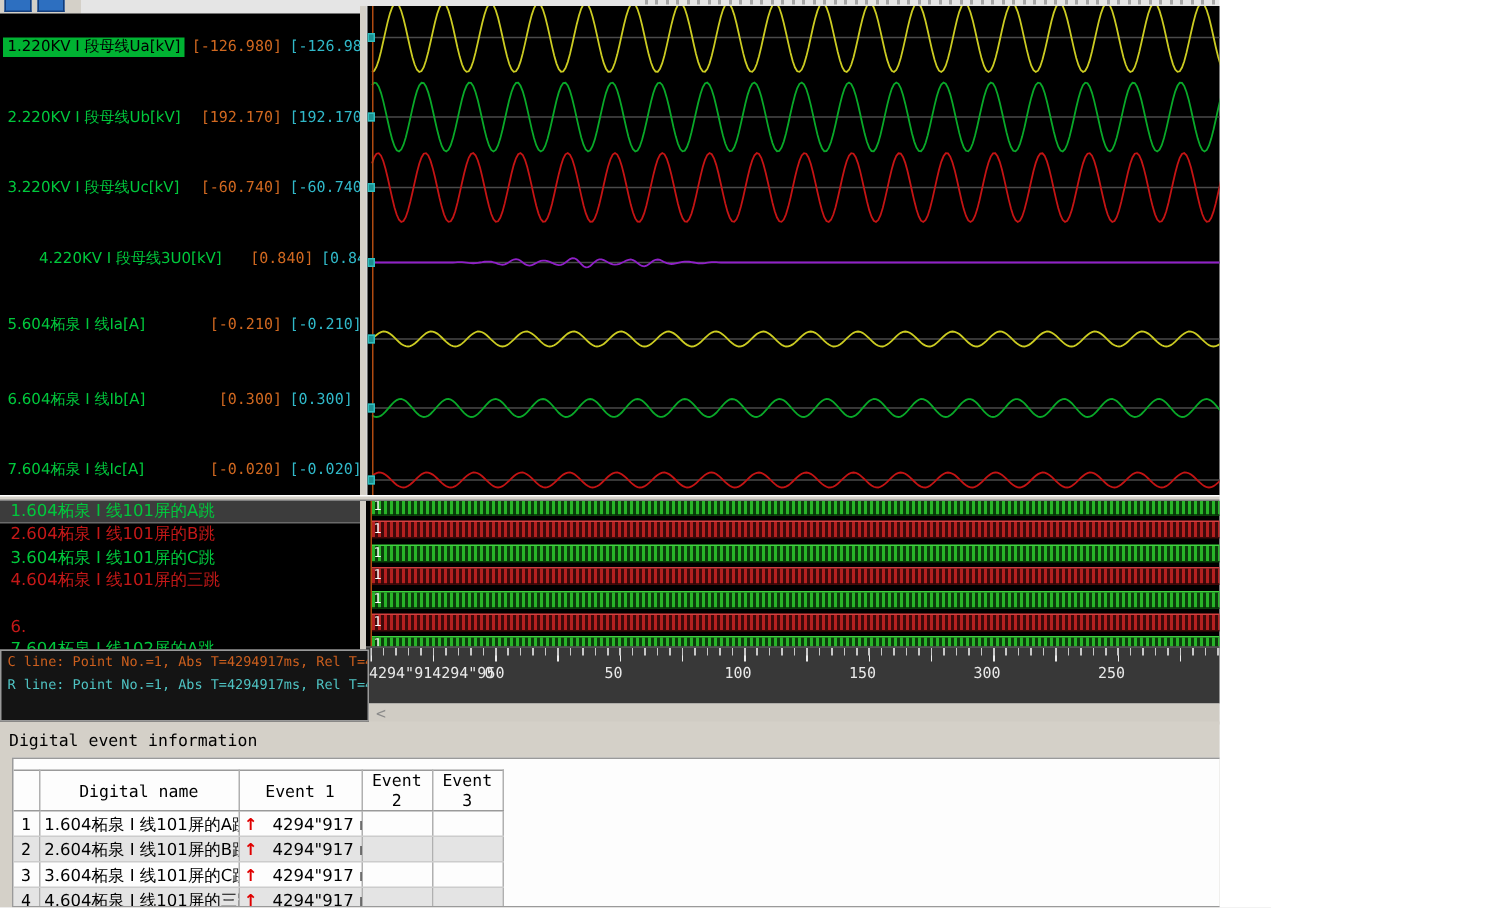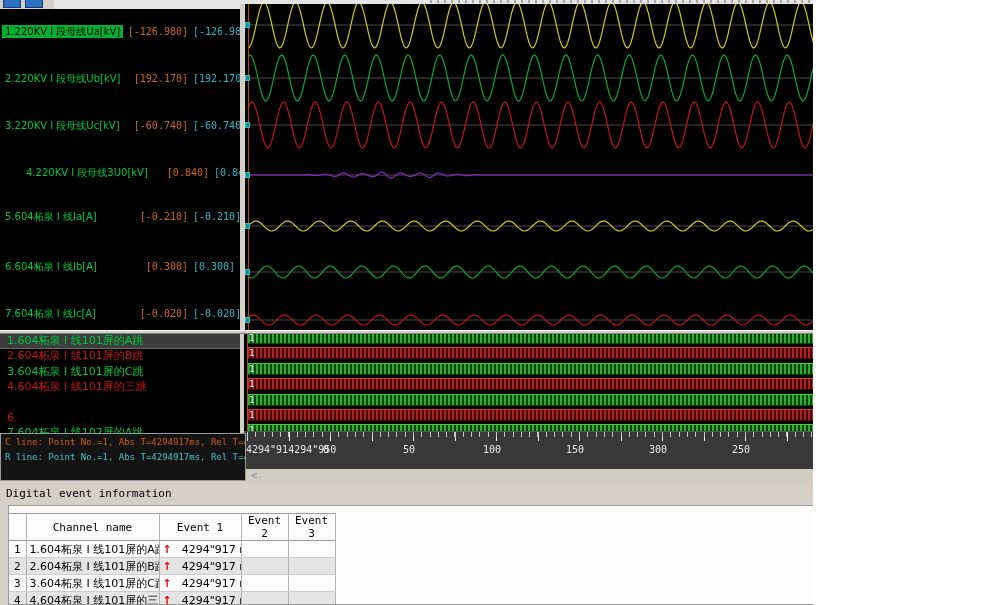--- a/index.html
+++ b/index.html
@@ -226,21 +226,21 @@
         <colgroup>
             <col style="width:17px">
             <col style="width:133px">
             <col style="width:82px">
             <col style="width:47px">
             <col style="width:47px">
           </colgroup>
         <thead>
             <tr id="evHead">
               <th></th>
-              <th>Channel name</th>
+              <th>Digital name</th>
               <th>Event 1</th>
               <th>Event 2</th>
               <th>Event 3</th>
             </tr>
           </thead>
         <tbody id="evBody">
             <tr>
               <td class="num">1</td>
               <td>1.604柘泉 I 线101屏的A跳</td>
               <td><span class="arrow-up">↑</span>4294"917 ms</td>

